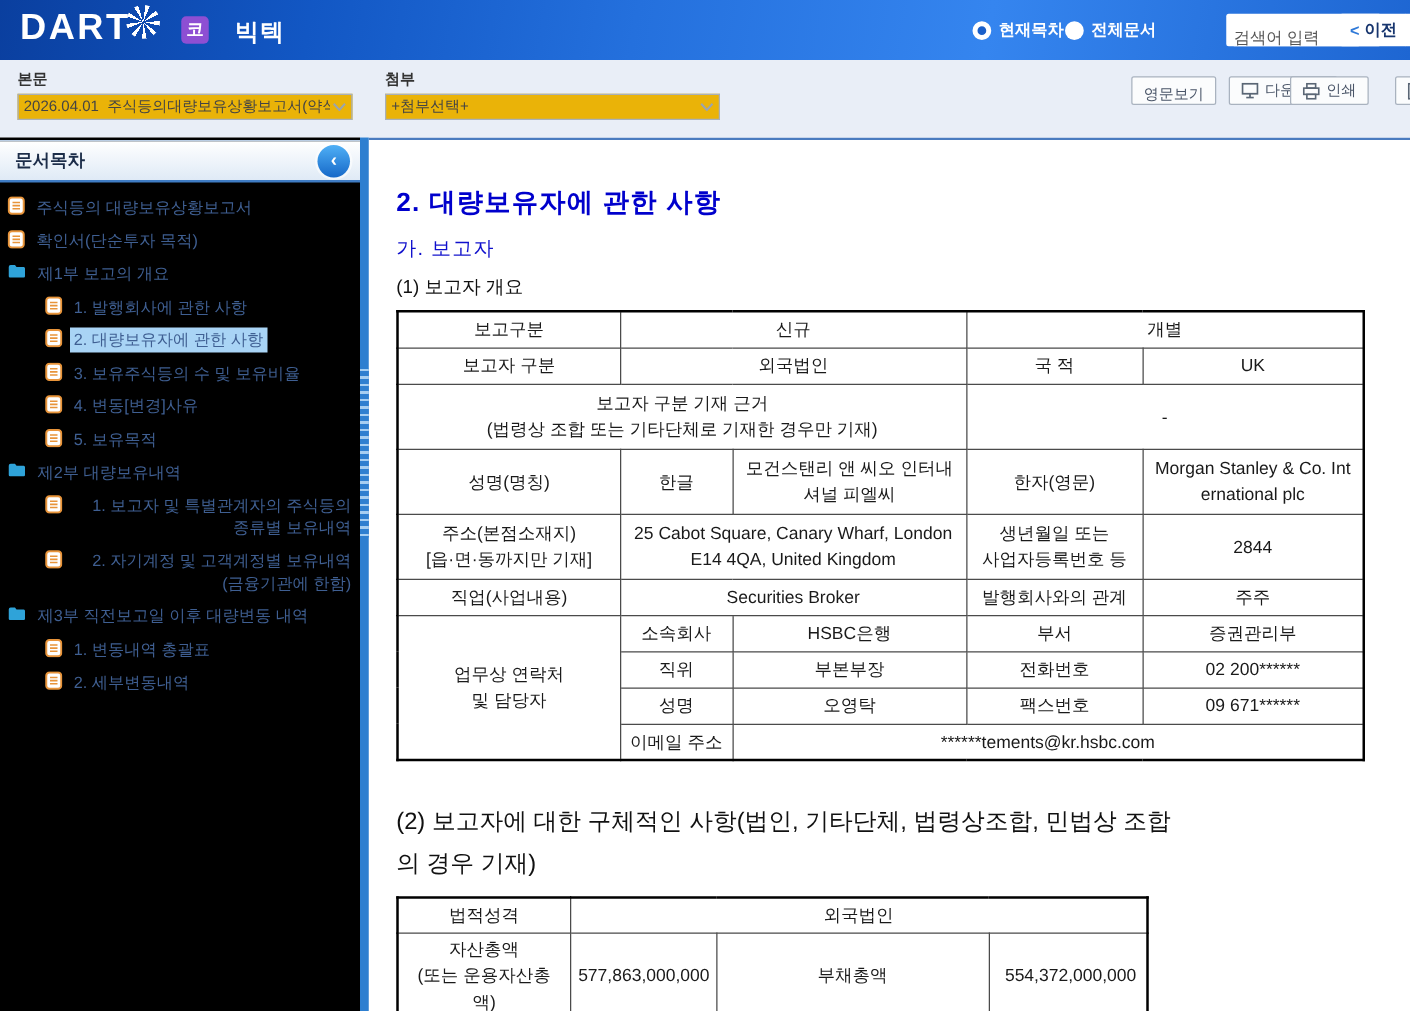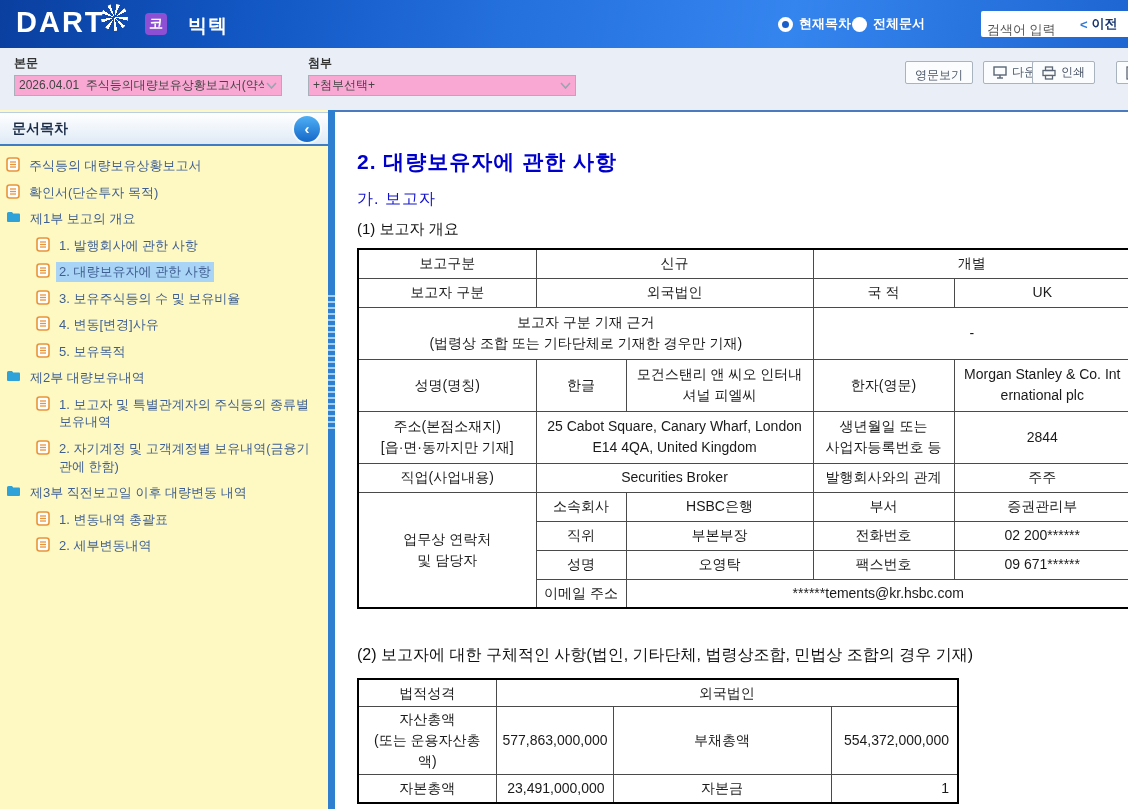--- a/index.html
+++ b/index.html
@@ -23,54 +23,54 @@
   .search-box input { border:none; outline:none; width:100px; font-size:13px; color:#444; font-family:inherit; }
   .search-box input::placeholder { color:#555; }
   .prev-btn { position:absolute; left:1071px; top:11px; height:26px; background:#fff; border-radius:3px;
     display:flex; align-items:center; padding:0 9px; gap:4px; font-size:13px; font-weight:bold; color:#17356e; cursor:pointer; }
   .prev-arrow { color:#2f79d8; font-weight:bold; }
   .sliver-btn { position:absolute; left:1122px; top:11px; width:22px; height:26px; background:#fff; border-radius:3px; }
 
   
   .toolbar { position:relative; height:62px; background:#e9eef7; }
   .tb-label { position:absolute; font-size:12px; font-weight:bold; color:#333; top:7px; }
-  .tb-select { position:absolute; top:27px; width:268px; height:21px; background:#f9a8d4; border:1px solid #a8b0ba;
+  .tb-select { position:absolute; top:27px; width:268px; height:21px; background:#eab308; border:1px solid #a8b0ba;
     display:flex; align-items:center; padding:0 4px; font-size:12px; color:#444; cursor:pointer; }
   .tb-select .txt { flex:1; white-space:pre; overflow:hidden; }
   .chev { width:11px; height:7px; flex:none; margin-left:2px; }
   .tool-btn { position:absolute; top:13px; height:23px; border:1px solid #a9b2bf; background:#fbfcfd; border-radius:2px;
     display:inline-flex; align-items:center; gap:5px; padding:0 9px; font-size:12px; color:#4a5568; cursor:pointer; }
   .icon-svg { display:block; }
 
   
   .main { display:flex; height:699px; }
-  .sidebar { width:328px; background:#fef9c3; position:relative; }
+  .sidebar { width:288px; background:#000000; position:relative; }
   .sb-header { height:34px; margin-top:2px; background:linear-gradient(#ffffff,#dfeaf6); border-top:1px solid #b9cde4;
     border-bottom:2px solid #3f7cc4; display:flex; align-items:center; justify-content:space-between; padding:0 8px 0 12px; }
   .sb-title { font-size:14px; font-weight:bold; color:#1c2d49; }
   .sb-toggle { width:26px; height:26px; border-radius:50%; background:linear-gradient(#4fb0f6,#1668c8);
     color:#fff; font-size:15px; font-weight:bold; display:flex; align-items:center; justify-content:center;
     box-shadow:0 0 0 2px rgba(255,255,255,.55); cursor:pointer; }
-  .tree { padding:10px 4px 0 6px; }
+  .tree { padding:10px 4px 0 6px;text-align:right; }
   .tree-item { display:flex; align-items:flex-start; gap:6px; margin-bottom:7px; font-size:13px;
     color:#3f5f92; line-height:1.35; cursor:pointer; }
   .tree-item .lbl { padding:1px 3px; }
   .lvl2 { margin-left:30px; }
   .tree-item.selected .lbl { background:#a9d4f5; }
   .ticon { flex:none; margin-top:1px; }
 
   .splitter { width:7px; background:#2e7fd0; position:relative; cursor:col-resize; }
   .splitter .thumb { position:absolute; left:0; width:7px; top:185px; height:135px;
     background:repeating-linear-gradient(180deg,#a6cef1 0 2px,#2e7fd0 2px 6px); }
 
   .content { flex:1; background:#fff; border-top:2px solid #4a7bbf; padding:0 0 0 22px; overflow:hidden; }
   .c-h1 { margin-top:36px; font-size:21px; font-weight:bold; color:#0000cc; letter-spacing:1px; }
   .c-h2 { margin-top:13px; font-size:16px; color:#0f0fcc; letter-spacing:1px; }
   .c-p  { margin-top:10px; font-size:15px; color:#111; }
-  .c-p2 { margin-top:32px; font-size:16px; color:#111; width:620px; line-height:1.8; }
+  .c-p2 { margin-top:32px; font-size:19px; color:#111; width:620px; line-height:1.8; }
 
   table { border-collapse:collapse; table-layout:fixed; font-size:14px; color:#1a1a1a; background:#fff; }
   .t1 { width:773px; margin-top:9px; border:2px solid #000; }
   .t2 { width:600px; margin-top:8px; border:2px solid #000; }
   td { border:1px solid #4a4a4a; text-align:center; padding:2px 6px; vertical-align:middle; line-height:1.5; }
   .pre { white-space:pre-line; }
   .brk { word-break:break-all; }
   .num { text-align:right; padding-right:8px; }
   .h29 td { height:29px; }
   .h52 td { height:52px; }

